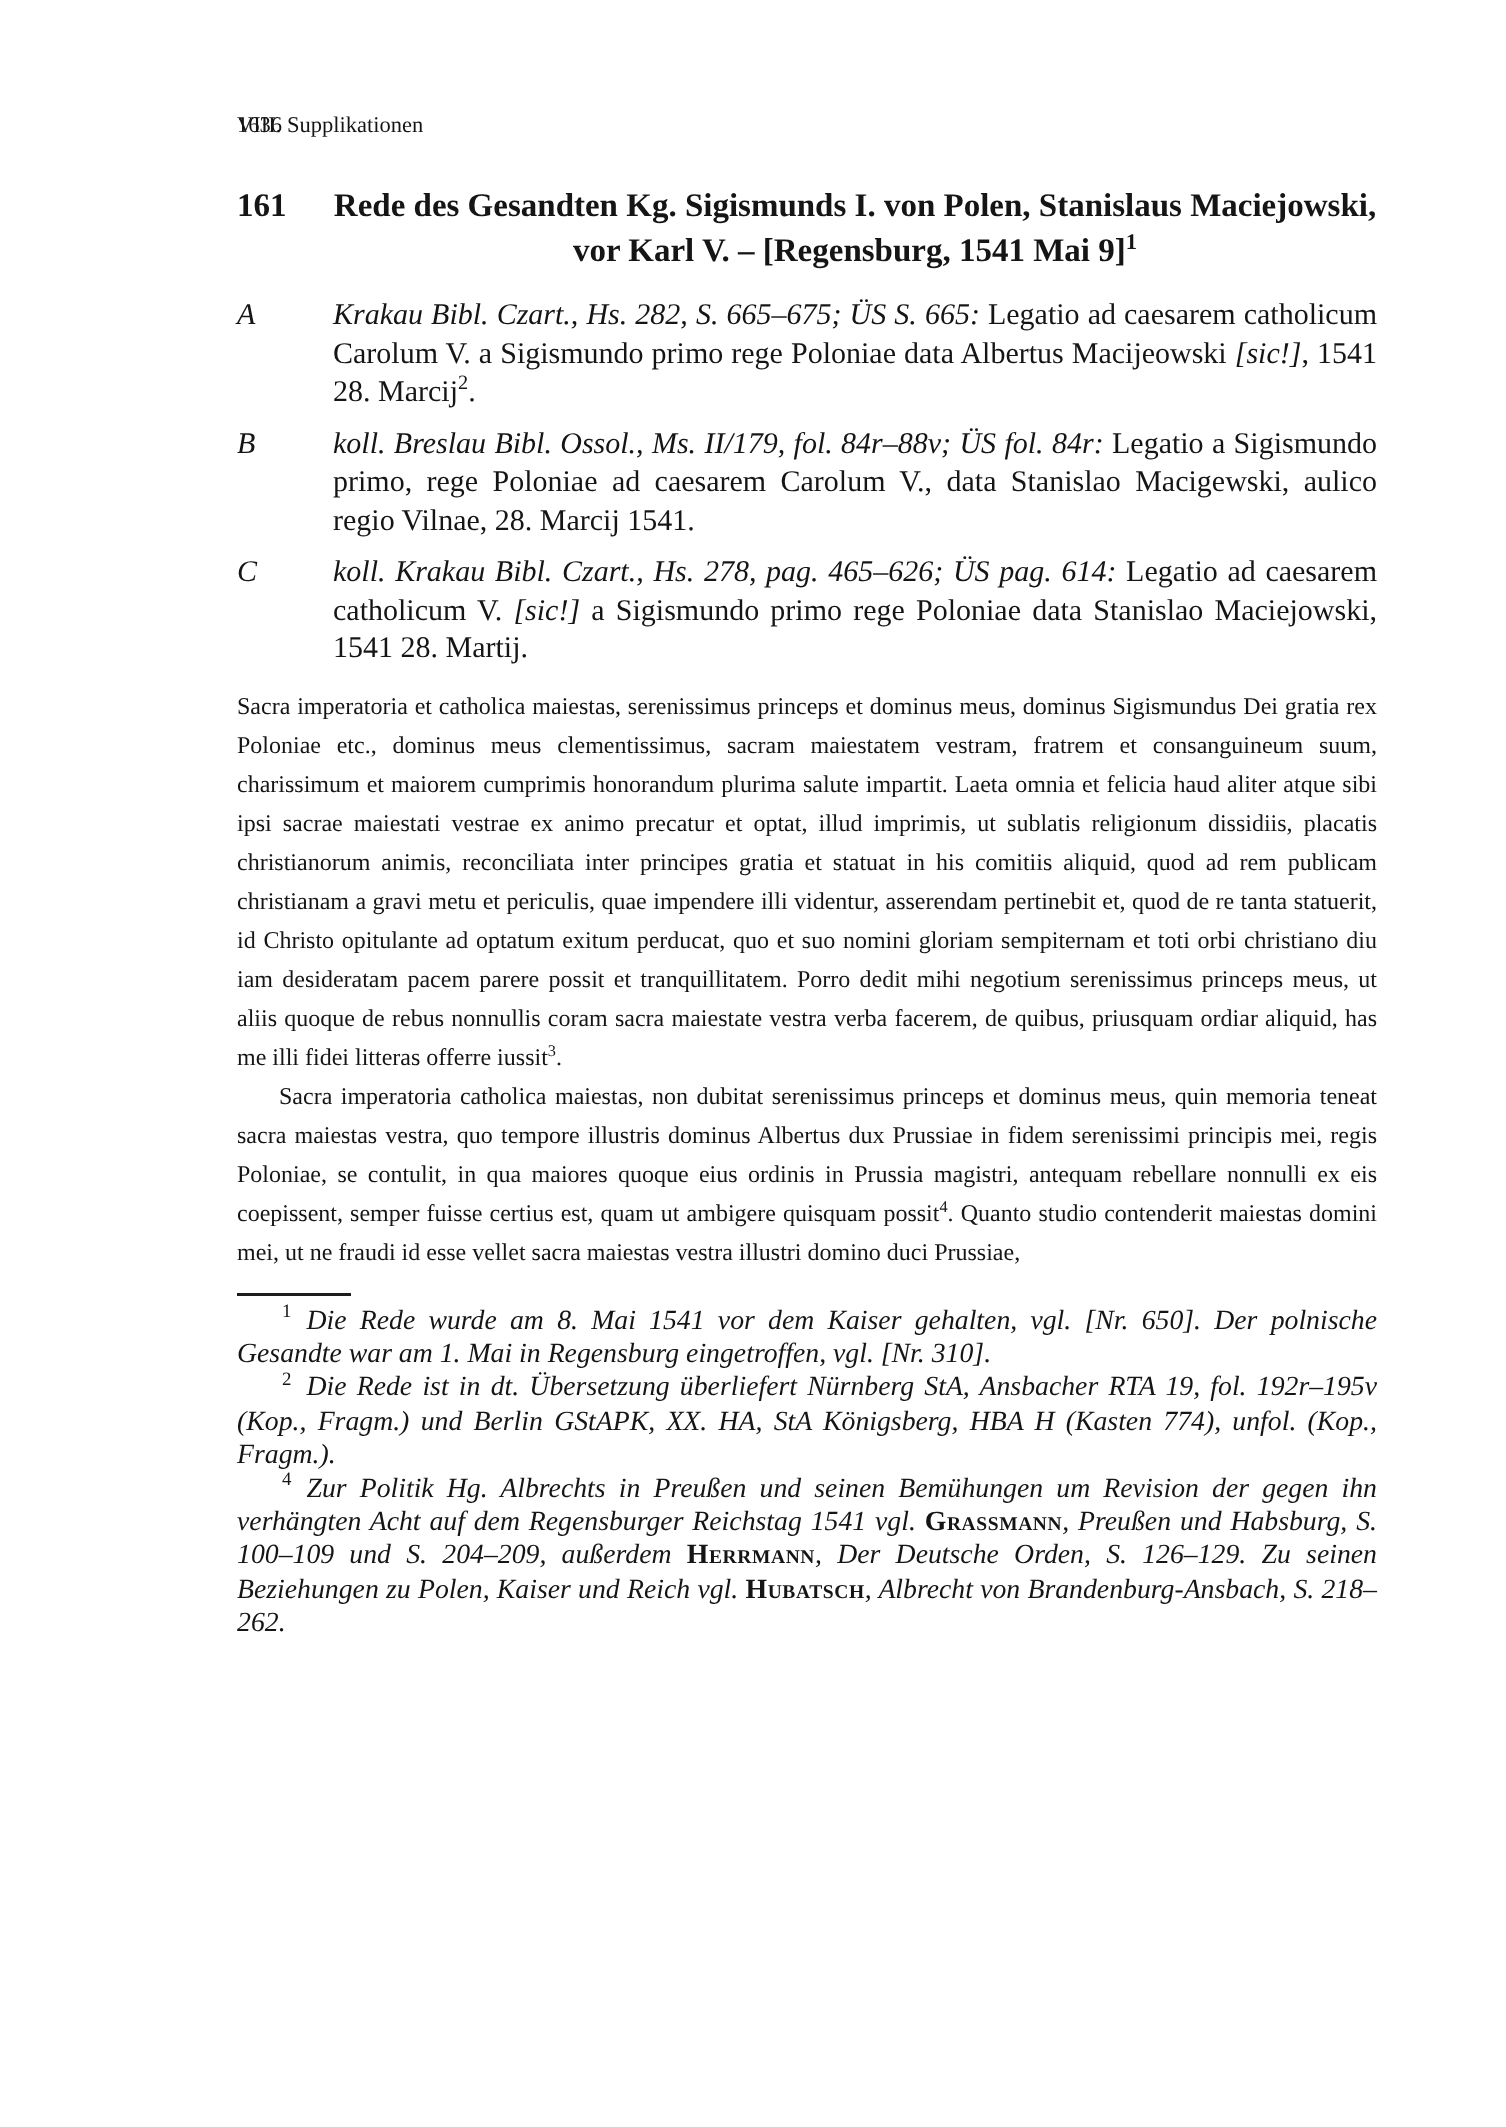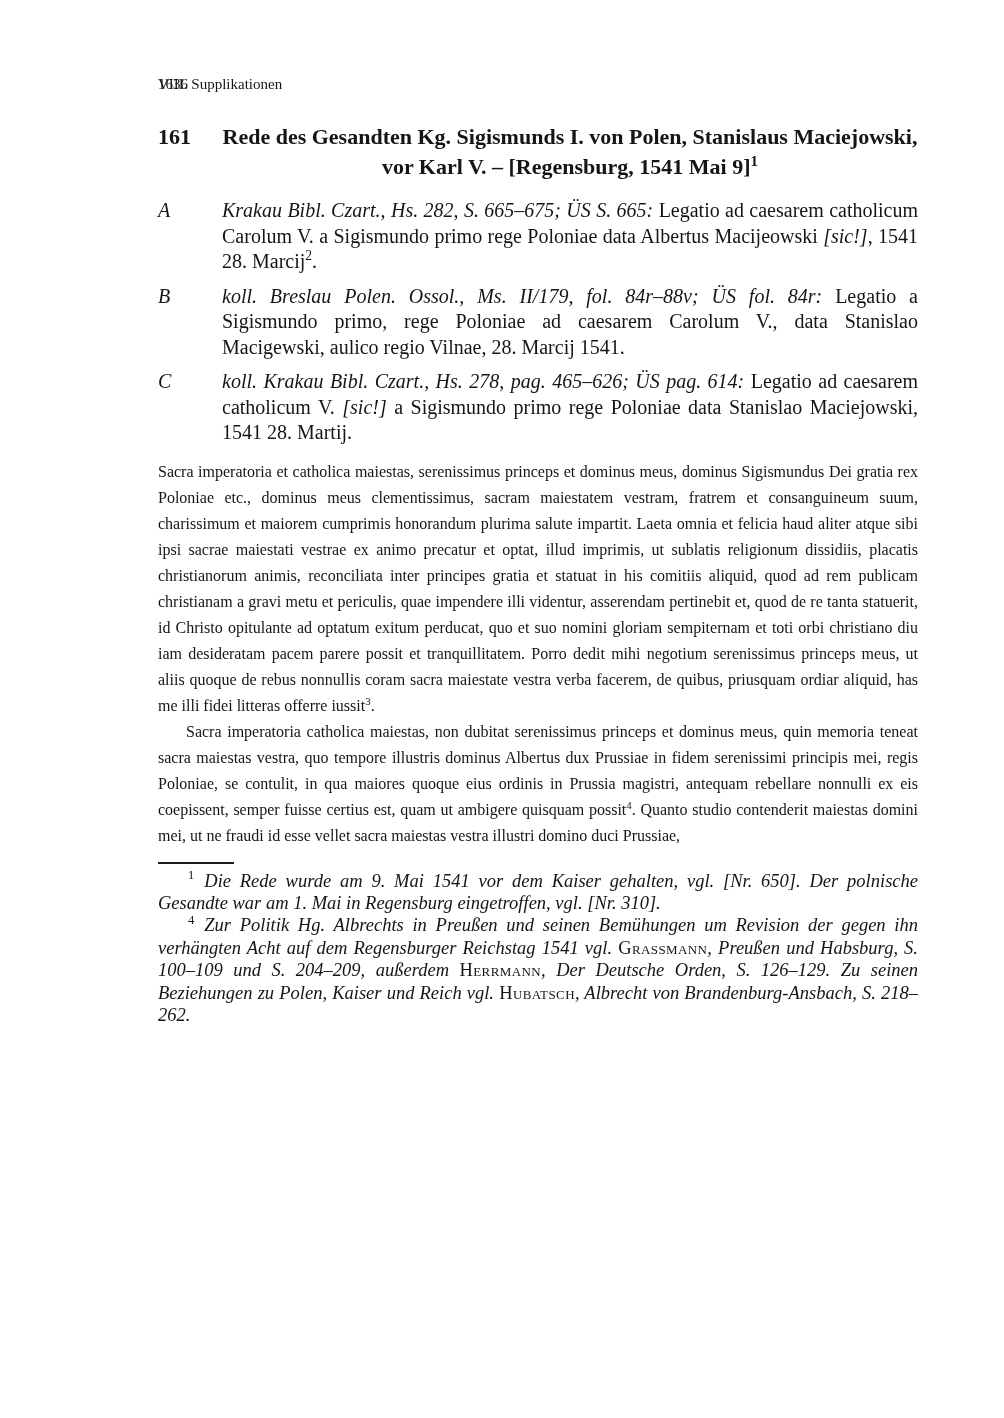--- a/index.html
+++ b/index.html
@@ -71,21 +71,21 @@
     margin-bottom:6px;
   }
   .footnote { text-indent:30px; margin:0; }
   .footnote sup { margin-right:10px; }
   sup {
     font-size:0.68em;
     line-height:0;
     vertical-align:super;
   }
   .seg-i  { font-style:italic; }
-  .seg-sc { font-variant:small-caps; font-style:normal; letter-spacing:0.4px; }
+  .seg-sc { font-variant:small-caps; font-style:normal; letter-spacing:0.4px;font-weight:bold; }
 </style>
 </head>
 <body>
 
 <div class="page">
 
   <div class="pagehead">
     <span class="pagenum">1636</span>
     <span class="runhead">VIII. Supplikationen</span>
   </div>
@@ -95,32 +95,33 @@
     <h1><span>Rede des Gesandten Kg. Sigismunds I. von Polen, Stanislaus Maciejowski, vor Karl V. – [Regensburg, 1541 Mai 9]</span><sup>1</sup></h1>
   </div>
 
   <div class="sources">
     <div class="source-row">
       <span class="source-letter">A</span>
       <div class="source-text"><span class="seg-i">Krakau Bibl. Czart., Hs. 282, S. 665–675; ÜS S. 665: </span><span>Legatio ad caesarem catholicum Carolum V. a Sigismundo primo rege Poloniae data Albertus Macijeowski </span><span class="seg-i">[sic!]</span><span>, 1541 28. Marcij</span><sup>2</sup><span>.</span></div>
     </div>
     <div class="source-row">
       <span class="source-letter">B</span>
-      <div class="source-text"><span class="seg-i">koll. Breslau Polen. Ossol., Ms. II/179, fol. 84r–88v; ÜS fol. 84r: </span><span>Legatio a Sigismundo primo, rege Poloniae ad caesarem Carolum V., data Stanislao Macigewski, aulico regio Vilnae, 28. Marcij 1541.</span></div>
+      <div class="source-text"><span class="seg-i">koll. Breslau Bibl. Ossol., Ms. II/179, fol. 84r–88v; ÜS fol. 84r: </span><span>Legatio a Sigismundo primo, rege Poloniae ad caesarem Carolum V., data Stanislao Macigewski, aulico regio Vilnae, 28. Marcij 1541.</span></div>
     </div>
     <div class="source-row">
       <span class="source-letter">C</span>
       <div class="source-text"><span class="seg-i">koll. Krakau Bibl. Czart., Hs. 278, pag. 465–626; ÜS pag. 614: </span><span>Legatio ad caesarem catholicum V. </span><span class="seg-i">[sic!]</span><span> a Sigismundo primo rege Poloniae data Stanislao Maciejowski, 1541 28. Martij.</span></div>
     </div>
   </div>
 
   <div class="bodytext">
     <p><span>Sacra imperatoria et catholica maiestas, serenissimus princeps et dominus meus, dominus Sigismundus Dei gratia rex Poloniae etc., dominus meus clementissimus, sacram maiestatem vestram, fratrem et consanguineum suum, charissimum et maiorem cumprimis honorandum plurima salute impartit. Laeta omnia et felicia haud aliter atque sibi ipsi sacrae maiestati vestrae ex animo precatur et optat, illud imprimis, ut sublatis religionum dissidiis, placatis christianorum animis, reconciliata inter principes gratia et statuat in his comitiis aliquid, quod ad rem publicam christianam a gravi metu et periculis, quae impendere illi videntur, asserendam pertinebit et, quod de re tanta statuerit, id Christo opitulante ad optatum exitum perducat, quo et suo nomini gloriam sempiternam et toti orbi christiano diu iam desideratam pacem parere possit et tranquillitatem. Porro dedit mihi negotium serenissimus princeps meus, ut aliis quoque de rebus nonnullis coram sacra maiestate vestra verba facerem, de quibus, priusquam ordiar aliquid, has me illi fidei litteras offerre iussit</span><sup>3</sup><span>.</span></p>
     <p class="indent"><span>Sacra imperatoria catholica maiestas, non dubitat serenissimus princeps et dominus meus, quin memoria teneat sacra maiestas vestra, quo tempore illustris dominus Albertus dux Prussiae in fidem serenissimi principis mei, regis Poloniae, se contulit, in qua maiores quoque eius ordinis in Prussia magistri, antequam rebellare nonnulli ex eis coepissent, semper fuisse certius est, quam ut ambigere quisquam possit</span><sup>4</sup><span>. Quanto studio contenderit maiestas domini mei, ut ne fraudi id esse vellet sacra maiestas vestra illustri domino duci Prussiae,</span></p>
   </div>
 
   <div class="footnotes">
     <div class="fn-rule"></div>
-    <p class="footnote"><sup>1</sup><span><span class="seg-i">Die Rede wurde am 9. Mai 1541 vor dem Kaiser gehalten, vgl. [Nr. 650]. Der polnische Gesandte war am 1. Mai in Regensburg eingetroffen, vgl. [Nr. 310].</span></span></p>
+    <p class="footnote"><sup>1</sup><span><span class="seg-i">Die Rede wurde am 8. Mai 1541 vor dem Kaiser gehalten, vgl. [Nr. 650]. Der polnische Gesandte war am 1. Mai in Regensburg eingetroffen, vgl. [Nr. 310].</span></span></p>
+    <p class="footnote"><sup>2</sup><span><span class="seg-i">Die Rede ist in dt. Übersetzung überliefert Nürnberg StA, Ansbacher RTA 19, fol. 192r–195v (Kop., Fragm.) und Berlin GStAPK, XX. HA, StA Königsberg, HBA H (Kasten 774), unfol. (Kop., Fragm.).</span></span></p>
     <p class="footnote"><sup>4</sup><span><span class="seg-i">Zur Politik Hg. Albrechts in Preußen und seinen Bemühungen um Revision der gegen ihn verhängten Acht auf dem Regensburger Reichstag 1541 vgl. </span><span class="seg-sc">Grassmann</span><span class="seg-i">, Preußen und Habsburg, S. 100–109 und S. 204–209, außerdem </span><span class="seg-sc">Herrmann</span><span class="seg-i">, Der Deutsche Orden, S. 126–129. Zu seinen Beziehungen zu Polen, Kaiser und Reich vgl. </span><span class="seg-sc">Hubatsch</span><span class="seg-i">, Albrecht von Brandenburg-Ansbach, S. 218–262.</span></span></p>
   </div>
 
 </div>
 
 </body></html>

